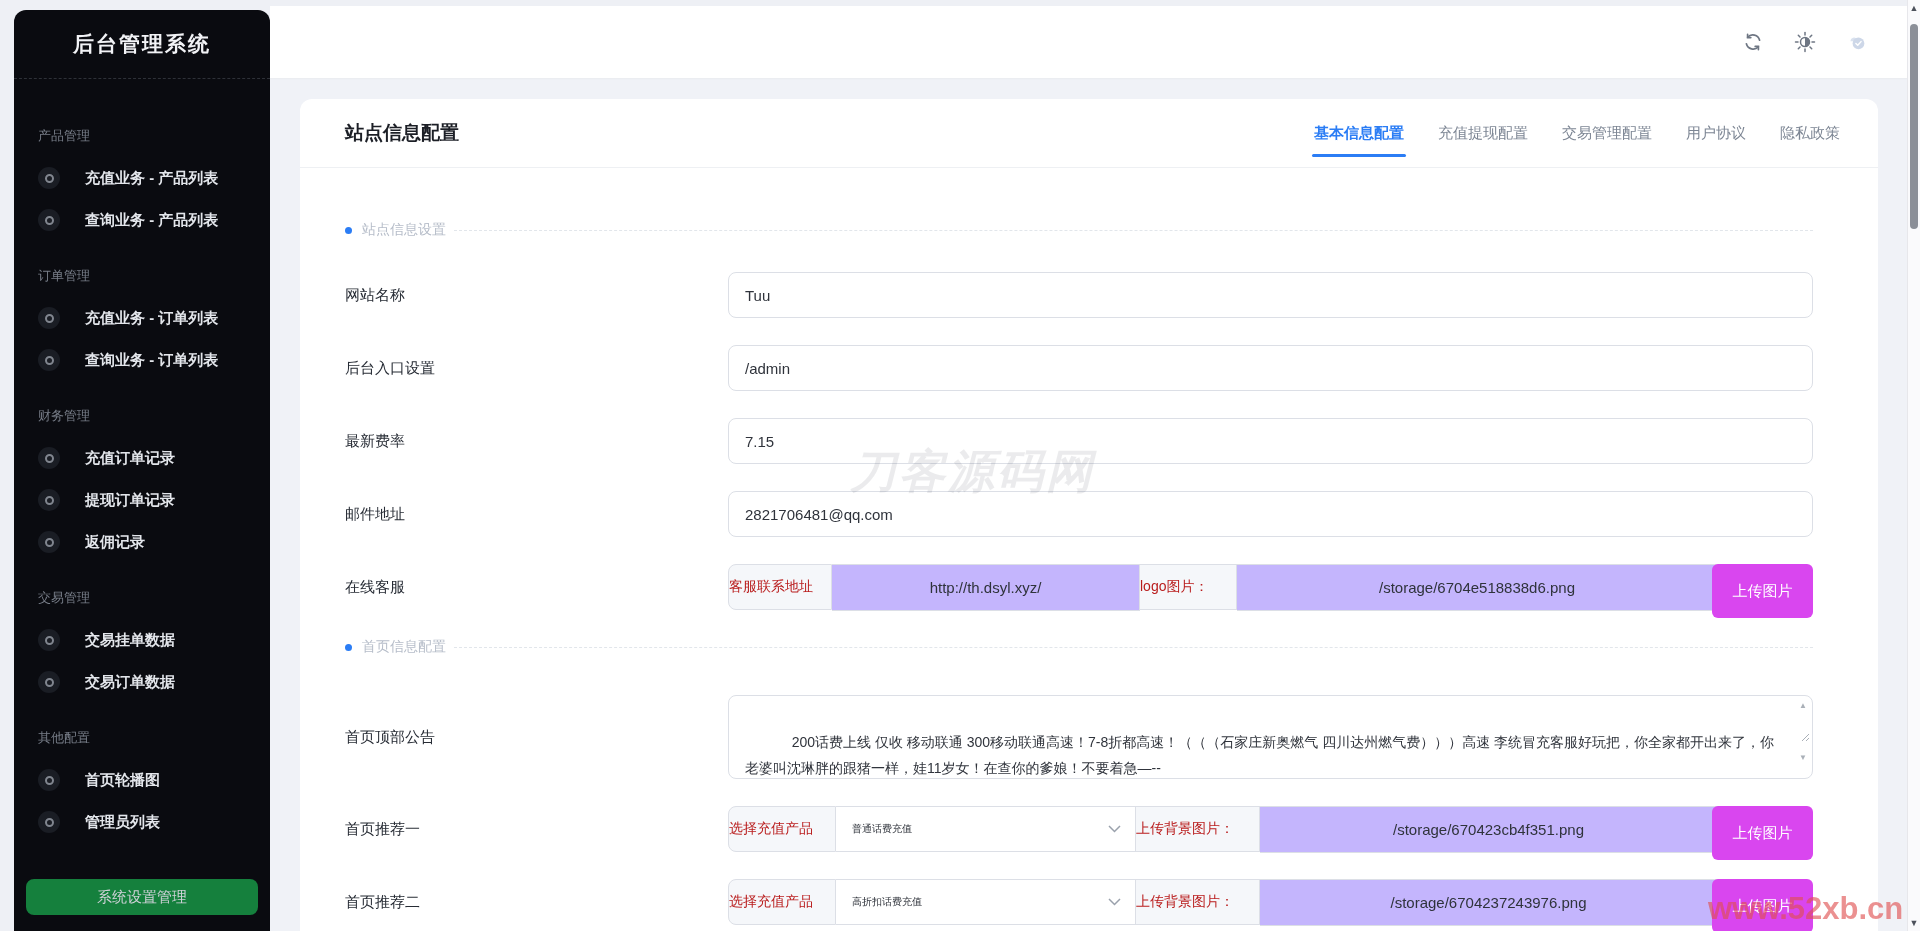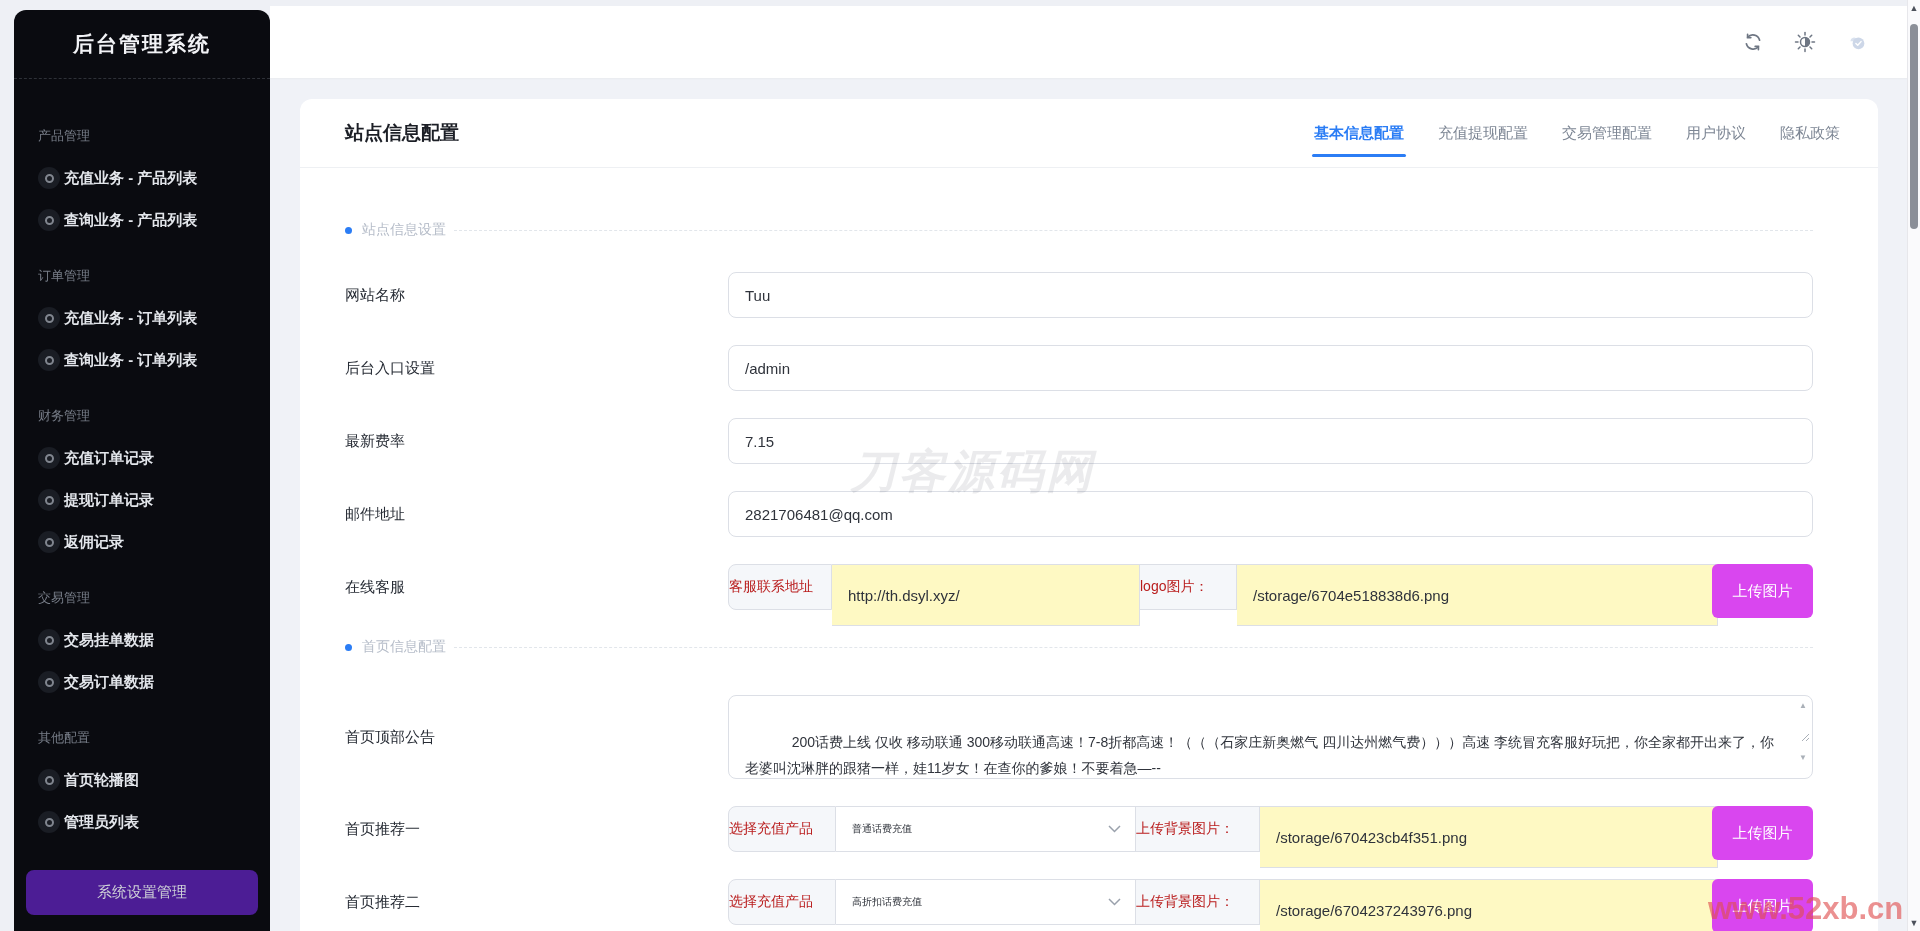--- a/index.html
+++ b/index.html
@@ -19,33 +19,33 @@
     height:69px; display:flex; align-items:center; justify-content:center;
     color:#f2f3f6; font-size:21px; font-weight:bold; letter-spacing:2px;
     border-bottom:1px dashed #2e3138;
   }
   .group-label{
     height:42px; margin-top:14px; padding:0 24px; display:flex; align-items:center;
     color:#787e89; font-size:13px;
   }
   .group-label.first{ margin-top:36px; }
   .side-item{
-    height:42px; padding:0 24px; display:flex; align-items:center; gap:4px;
+    height:42px; padding:0 24px; display:flex; align-items:center; gap:25px;
     font-size:15px; font-weight:600; color:#e3e6eb; cursor:pointer;
   }
   .side-icon{
     width:22px; height:22px; border-radius:50%; background:#1a1d24; flex:0 0 auto;
     display:flex; align-items:center; justify-content:center;
   }
   .side-icon i{
     display:block; width:9px; height:9px; border:2px solid #81868f; border-radius:50%;
   }
   .side-bottom-btn{
-    position:absolute; left:12px; right:12px; bottom:16px; height:45px;
-    background:#4c1d95; border-radius:8px; color:#ced1d7; font-size:15px;
+    position:absolute; left:12px; right:12px; bottom:16px; height:36px;
+    background:#15803d; border-radius:8px; color:#ced1d7; font-size:15px;
     display:flex; align-items:center; justify-content:center; cursor:pointer;
   }
   
   .header{
     position:absolute; left:270px; top:6px; right:0; height:73px;
     background:#ffffff; border-bottom:1px solid #ebedf1; z-index:2;
   }
   .header-icons{
     position:absolute; right:52px; top:0; height:100%;
     display:flex; align-items:center; gap:30px;
@@ -88,22 +88,22 @@
   .input{
     width:100%; height:46px; border:1px solid #dcdfe6; border-radius:8px;
     padding:0 16px; font-size:15px; color:#2f333b; background:#fff; outline:none;
     font-family:inherit;
   }
   
   .seg{ display:flex; align-items:center; padding:0 0; font-size:14px; color:#b91c1c;
         background:#f5f7fa; border:1px solid #dcdfe6; border-left:none; white-space:nowrap; }
   .seg.first{ border-left:1px solid #dcdfe6; border-radius:8px 0 0 8px; }
   .seg-input{
-    border:1px solid #dcdfe6; border-left:none; background:#fef9c3; height:62px;
-    padding:0 16px; font-size:15px; color:#2f333b; outline:none; font-family:inherit;
+    border:1px solid #dcdfe6; border-left:none; background:#c4b5fd; height:47px;
+    padding:0 16px; font-size:15px; color:#2f333b; outline:none; font-family:inherit;text-align:center;
   }
   .seg-select{
     border:1px solid #dcdfe6; border-left:none; background:#fff;
     display:flex; align-items:center; justify-content:space-between;
     padding:0 14px 0 16px; font-size:10px; color:#2f333b; cursor:pointer;
   }
   .btn-upload{
     flex:0 0 101px; margin-left:-6px; z-index:1; border:none; border-radius:6px;
     background:#d946ef; color:#fff; font-size:15px; cursor:pointer; height:54px;
     display:flex; align-items:center; justify-content:center; font-family:inherit;

